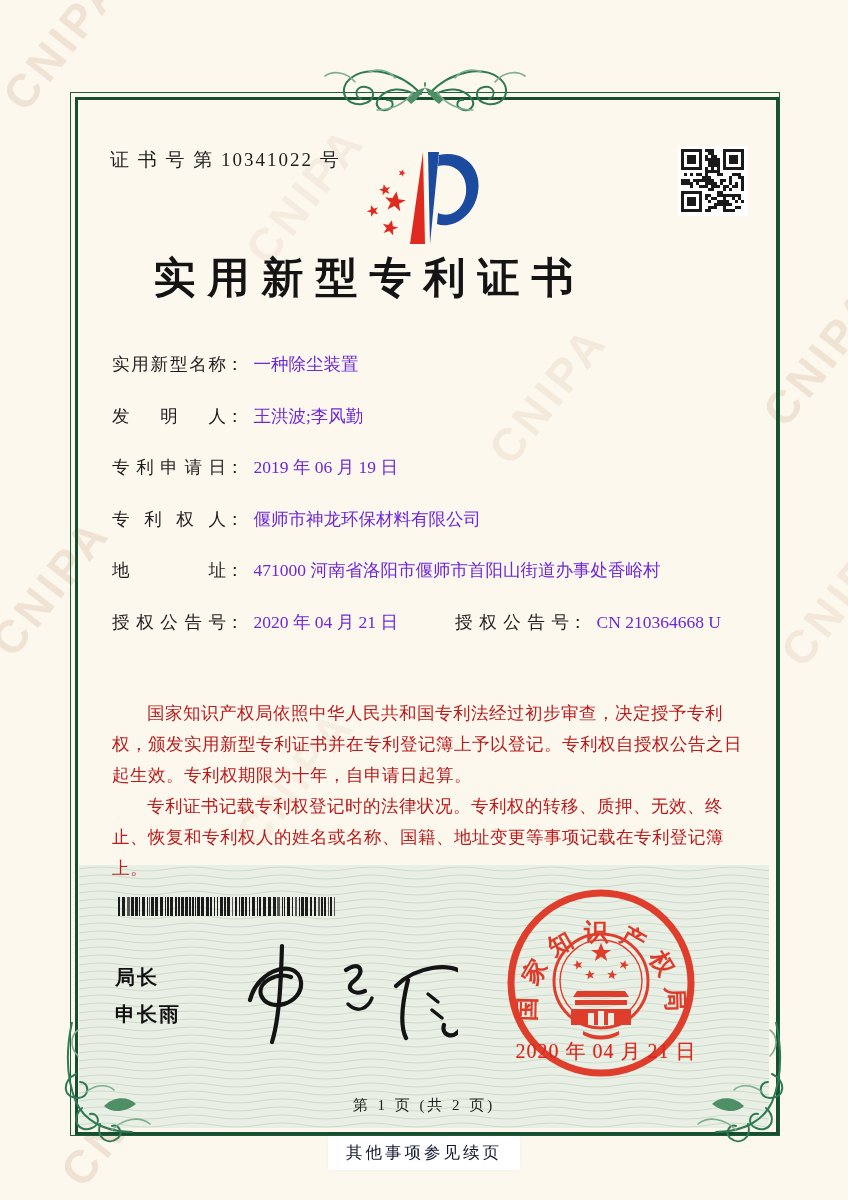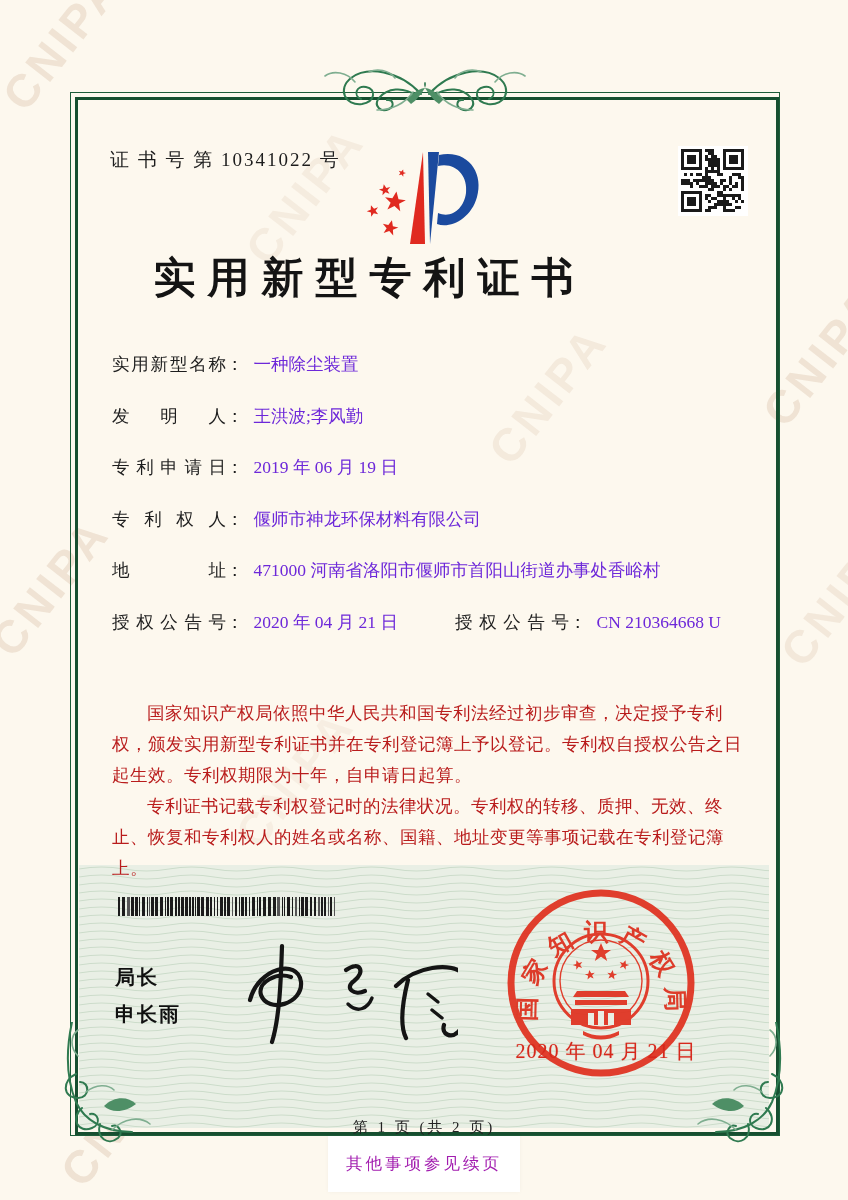--- a/index.html
+++ b/index.html
@@ -56,27 +56,27 @@
   
   .signature{left:228px;top:938px;}
   
   .seal-svg{left:491px;top:873px;}
   .seal-date{
     left:491px;top:1038px;width:230px;text-align:center;
     font-size:20px;color:#d6281c;letter-spacing:1px;white-space:nowrap;
     text-shadow:0 0 1px rgba(214,40,28,.4);
   }
   
-  .page-info{left:74px;top:1096px;width:700px;text-align:center;font-size:15px;letter-spacing:3px;color:#222;margin-top:22px;}
+  .page-info{left:74px;top:1096px;width:700px;text-align:center;font-size:15px;letter-spacing:3px;color:#222;}
   .cont-note{
     left:0;top:1136px;width:848px;text-align:center;
   }
   .cont-note span{
-    display:inline-block;background:#ffffff;padding:17px 18px;
-    font-size:16.5px;letter-spacing:3px;color:#a21caf;
+    display:inline-block;background:#ffffff;padding:6px 18px;
+    font-size:16.5px;letter-spacing:3px;color:#0f172a;
     box-shadow:0 0 4px rgba(0,0,0,0.04);
   }
   
   .qr{left:678px;top:146px;width:70px;height:70px;background:#ffffff;}
 </style>
 </head>
 <body>
 
 <span class="wm" style="left:-18px;top:14px;opacity:.8">CNIPA</span>
 <span class="wm" style="left:225px;top:168px;opacity:.45">CNIPA</span>

